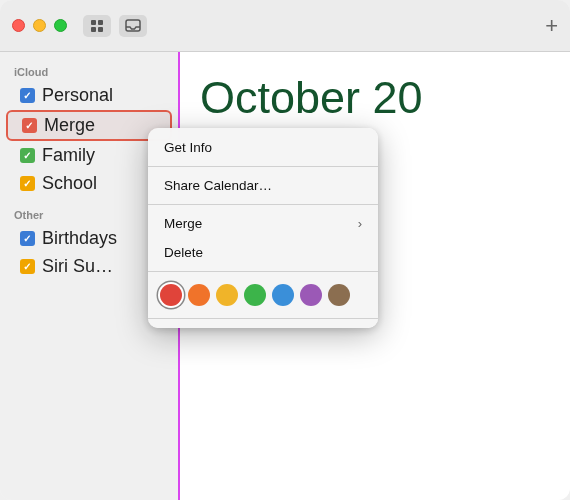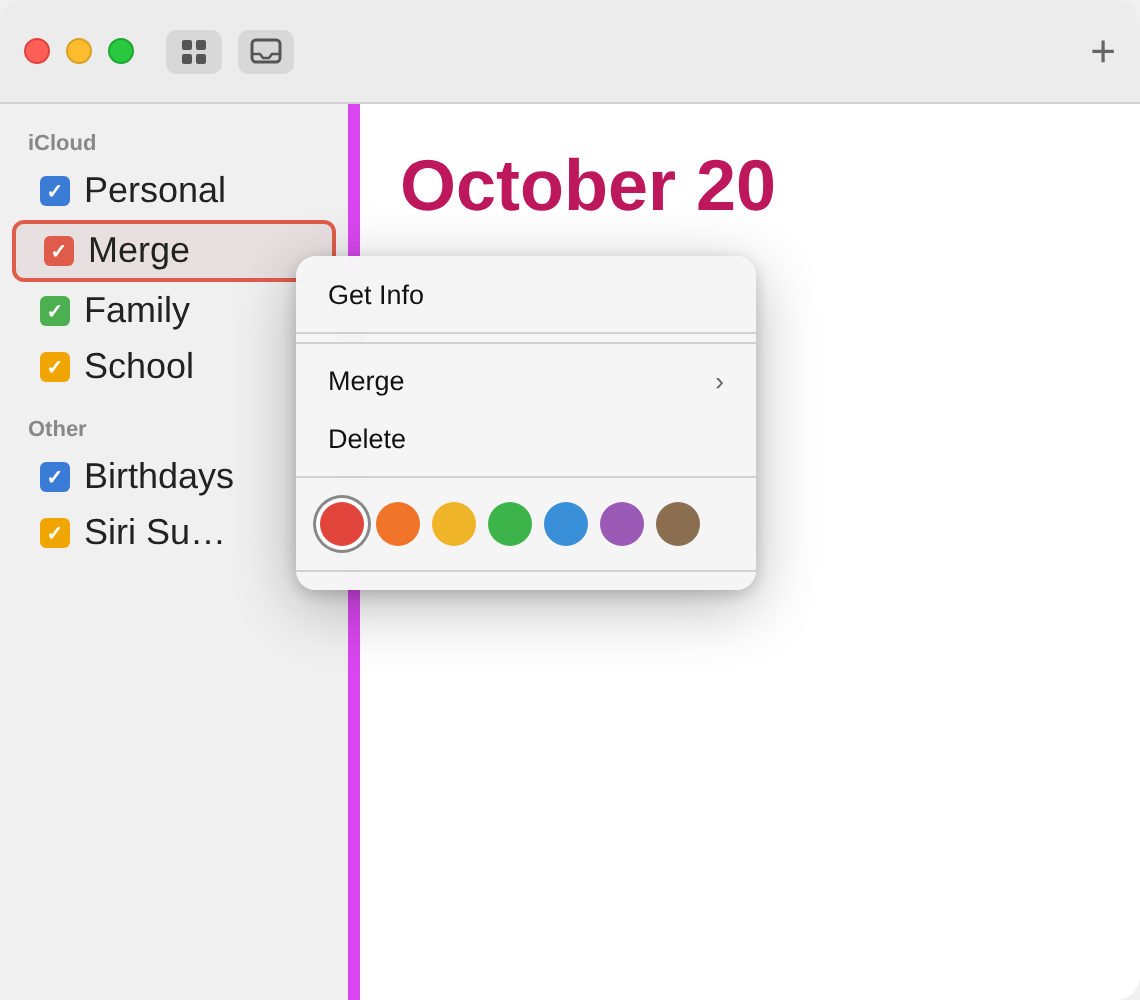--- a/index.html
+++ b/index.html
@@ -82,21 +82,21 @@
     .main-content {
       display: flex;
       flex: 1;
       overflow: hidden;
     }
 
     
     .sidebar {
       width: 180px;
       background: #f0f0f0;
-      border-right: 6px solid #d946ef;
+      border-right: 2px solid #d946ef;
       padding: 14px 0;
       flex-shrink: 0;
     }
 
     .sidebar-section-title {
       font-size: 11px;
       color: #888;
       font-weight: 600;
       padding: 0 14px;
       margin-bottom: 4px;
@@ -151,23 +151,23 @@
     }
 
     
     .calendar-main {
       flex: 1;
       background: white;
       padding: 20px;
     }
 
     .month-title {
-      font-size: 36px;
-      font-weight: 700;
-      color: #be185d;
+      font-size: 45px;
+      font-weight: 400;
+      color: #14532d;
     }
 
     
     .context-menu {
       position: absolute;
       left: 148px;
       top: 128px;
       width: 230px;
       background: rgba(245, 245, 245, 0.98);
       border-radius: 10px;
@@ -316,20 +316,23 @@
     </div>
   </div>
 
   <div class="context-menu">
     <div class="context-menu-item">
       <span>Get Info</span>
     </div>
 
     <div class="context-menu-separator"></div>
 
+    <div class="context-menu-item">
+      <span>Share Calendar…</span>
+    </div>
 
     <div class="context-menu-separator"></div>
 
     <div class="context-menu-item">
       <span>Merge</span>
       <span class="context-menu-chevron">›</span>
     </div>
 
     <div class="context-menu-item">
       <span>Delete</span>

